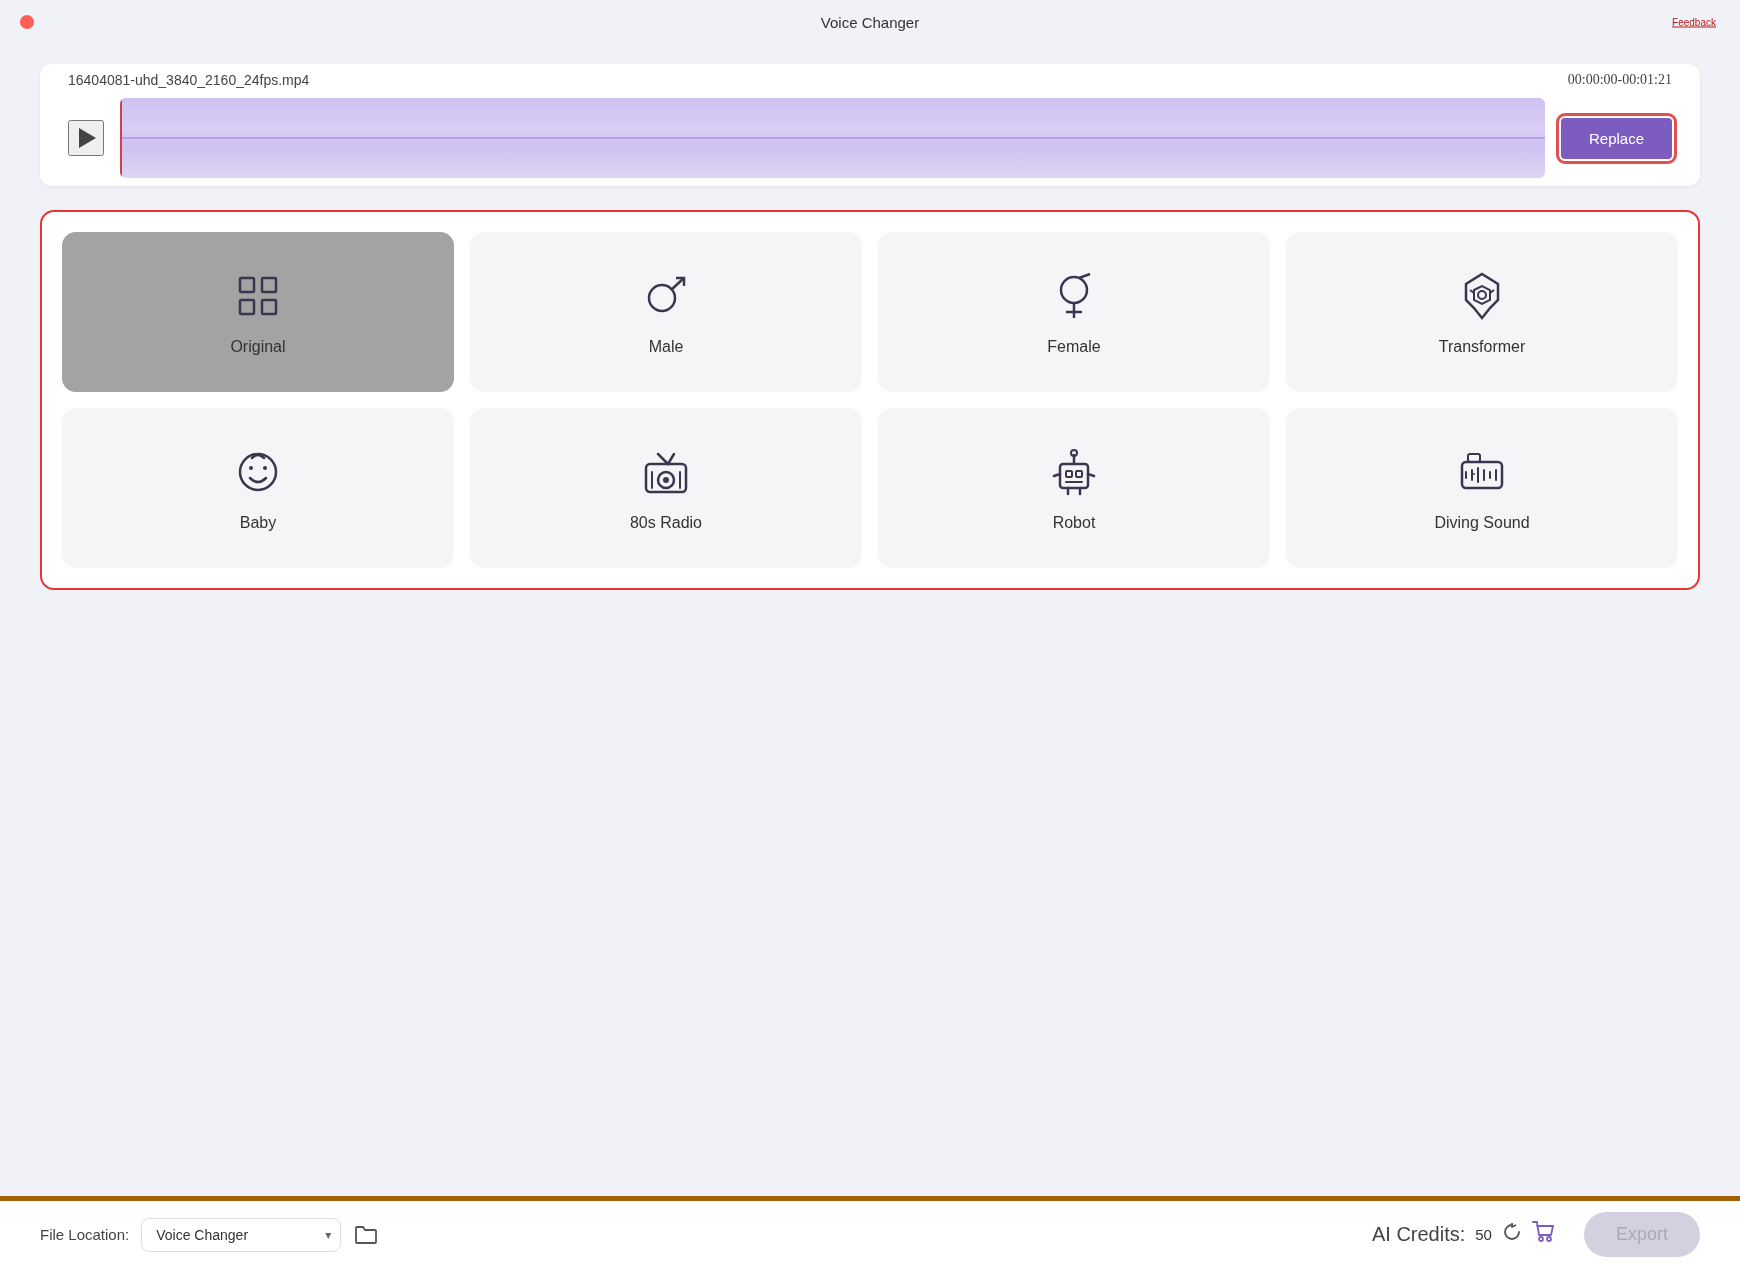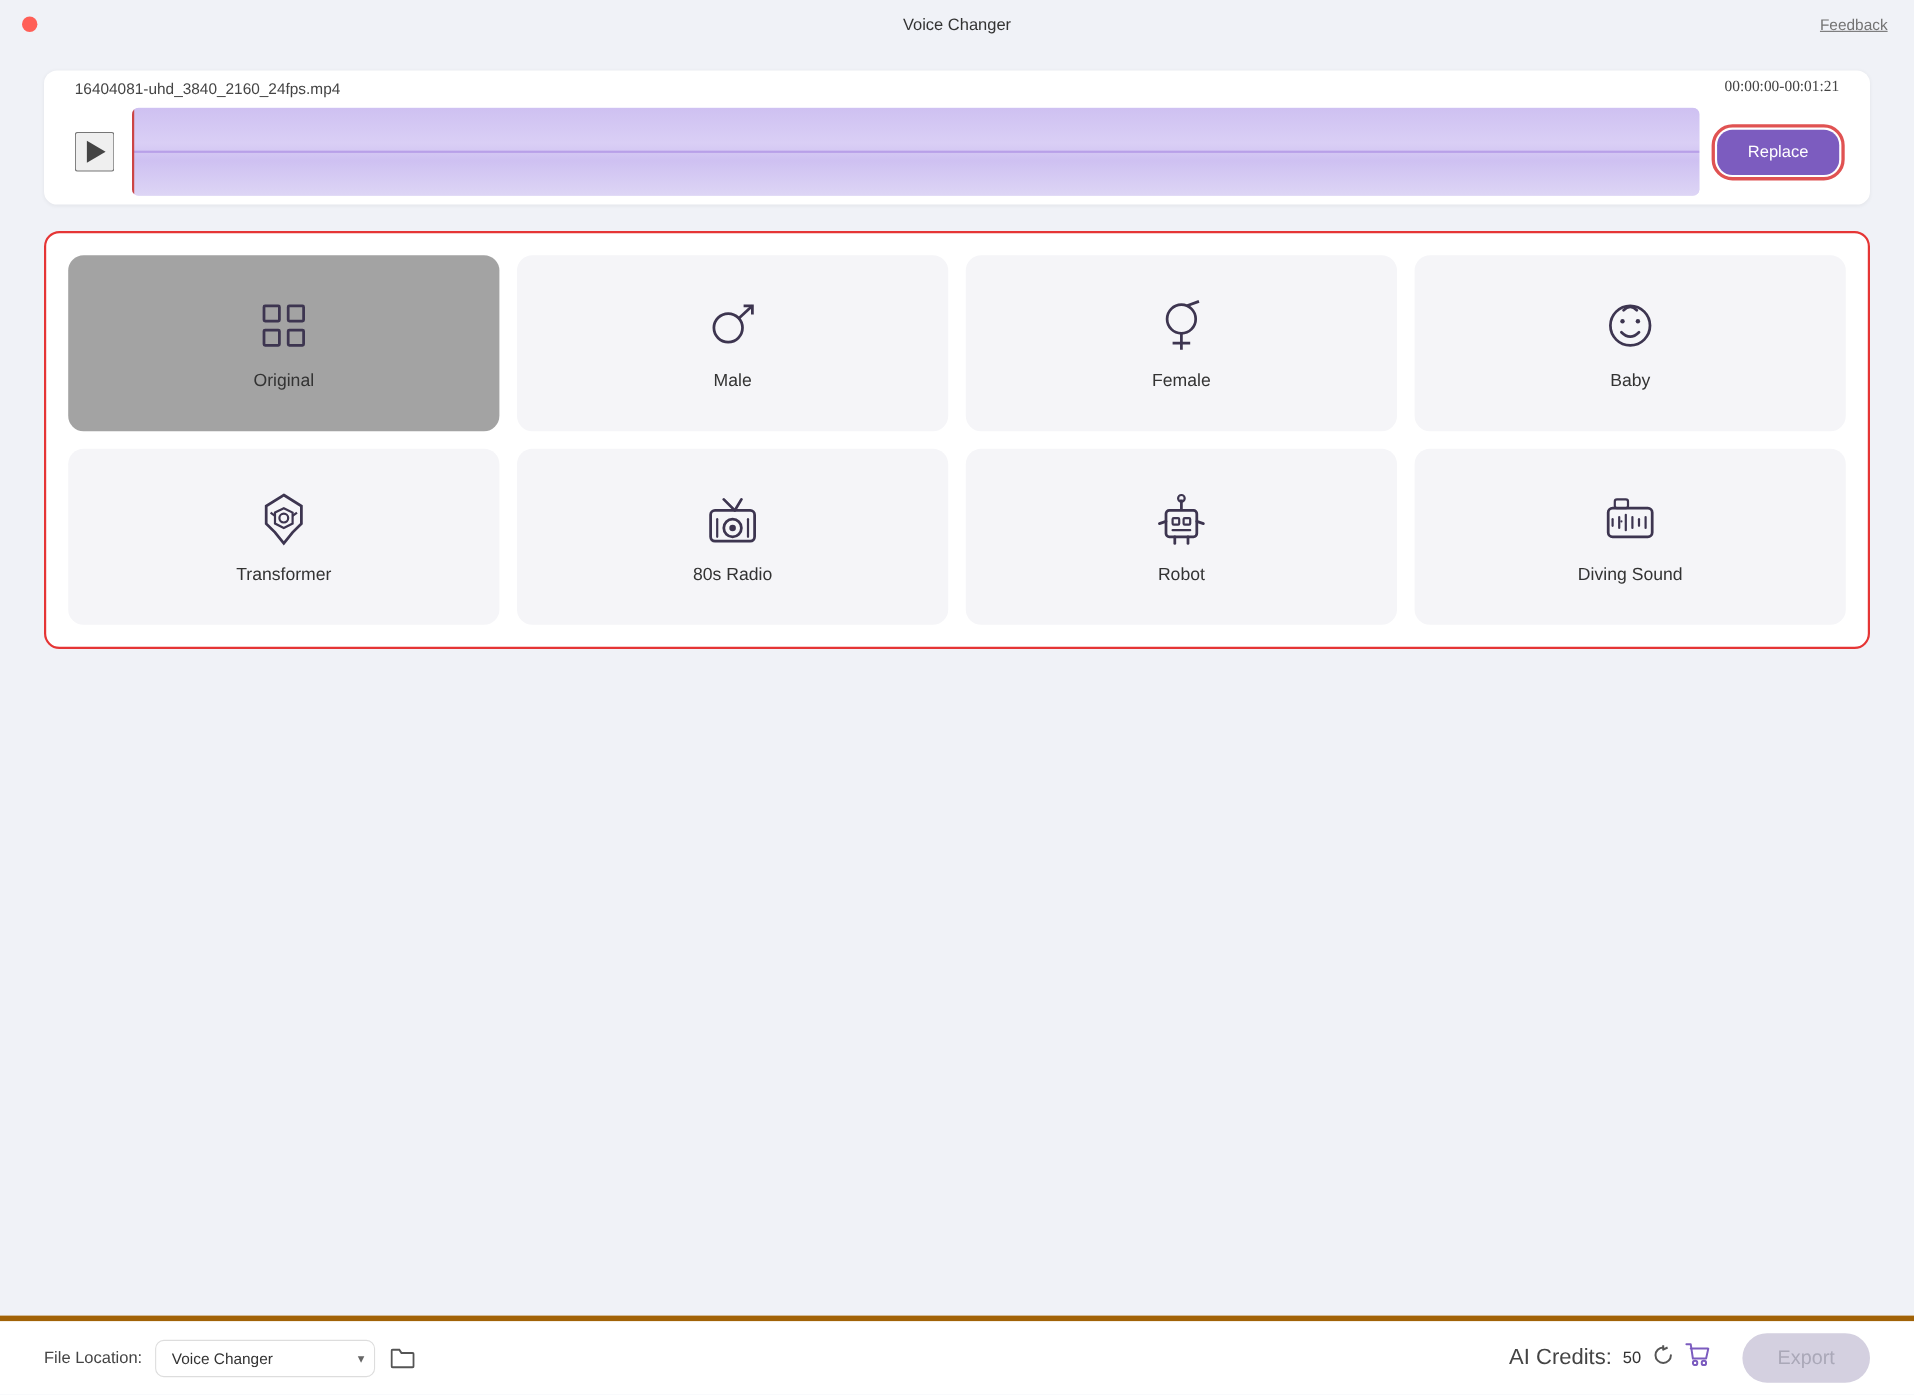--- a/index.html
+++ b/index.html
@@ -36,22 +36,22 @@
       border-radius: 50%;
       background: #ff5f57;
       border: none;
       cursor: pointer;
     }
     .feedback-link {
       position: absolute;
       right: 24px;
       top: 50%;
       transform: translateY(-50%);
-      color: #737373;
-      font-size: 14px;
+      color: #b91c1c;
+      font-size: 10px;
       text-decoration: underline;
       cursor: pointer;
       margin-left: 28px;
     }
 
     
     .main-content {
       padding: 20px 40px;
     }
 
@@ -141,21 +141,21 @@
       width: 0;
       height: 0;
       border-left: 5px solid transparent;
       border-right: 5px solid transparent;
       border-top: 8px solid #cc3333;
     }
     .replace-btn {
       background: #7c5cbf;
       color: white;
       border: none;
-      border-radius: 14px;
+      border-radius: 4px;
       padding: 12px 28px;
       font-size: 15px;
       cursor: pointer;
       flex-shrink: 0;
       outline: 3px solid #e05252;
       outline-offset: 2px;
     }
 
     
     .effects-section {
@@ -349,38 +349,38 @@
           <circle cx="28" cy="22" r="13" stroke="#3d3550" stroke-width="2.5" fill="none"></circle>
           <line x1="28" y1="35" x2="28" y2="50" stroke="#3d3550" stroke-width="2.5"></line>
           <line x1="20" y1="44" x2="36" y2="44" stroke="#3d3550" stroke-width="2.5"></line>
           <line x1="33" y1="10" x2="44" y2="6" stroke="#3d3550" stroke-width="2.5"></line>
         </svg>
         <span class="effect-label">Female</span>
       </div>
 
       <div class="effect-card">
         <svg class="icon-svg" viewBox="0 0 56 56" fill="none" xmlns="http://www.w3.org/2000/svg">
+          <path d="M28 6 L44 16 L44 32 L36 40 L28 50 L20 40 L12 32 L12 16 Z" stroke="#3d3550" stroke-width="2.5" fill="none"></path>
+          <path d="M20 22 L28 18 L36 22 L36 32 L28 36 L20 32 Z" stroke="#3d3550" stroke-width="2" fill="none"></path>
+          <circle cx="28" cy="27" r="4" stroke="#3d3550" stroke-width="2" fill="none"></circle>
+          <line x1="16" y1="22" x2="20" y2="25" stroke="#3d3550" stroke-width="2"></line>
+          <line x1="40" y1="22" x2="36" y2="25" stroke="#3d3550" stroke-width="2"></line>
+        </svg>
+        <span class="effect-label">Transformer</span>
+      </div>
+
+      <div class="effect-card">
+        <svg class="icon-svg" viewBox="0 0 56 56" fill="none" xmlns="http://www.w3.org/2000/svg">
           <circle cx="28" cy="28" r="18" stroke="#3d3550" stroke-width="2.5" fill="none"></circle>
           <circle cx="21" cy="24" r="2" fill="#3d3550"></circle>
           <circle cx="35" cy="24" r="2" fill="#3d3550"></circle>
           <path d="M20 34 Q28 42 36 34" stroke="#3d3550" stroke-width="2.5" fill="none" stroke-linecap="round"></path>
           <path d="M22 14 Q28 8 34 14" stroke="#3d3550" stroke-width="2.5" fill="none" stroke-linecap="round"></path>
         </svg>
         <span class="effect-label">Baby</span>
-      </div>
-
-      <div class="effect-card">
-        <svg class="icon-svg" viewBox="0 0 56 56" fill="none" xmlns="http://www.w3.org/2000/svg">
-          <path d="M28 6 L44 16 L44 32 L36 40 L28 50 L20 40 L12 32 L12 16 Z" stroke="#3d3550" stroke-width="2.5" fill="none"></path>
-          <path d="M20 22 L28 18 L36 22 L36 32 L28 36 L20 32 Z" stroke="#3d3550" stroke-width="2" fill="none"></path>
-          <circle cx="28" cy="27" r="4" stroke="#3d3550" stroke-width="2" fill="none"></circle>
-          <line x1="16" y1="22" x2="20" y2="25" stroke="#3d3550" stroke-width="2"></line>
-          <line x1="40" y1="22" x2="36" y2="25" stroke="#3d3550" stroke-width="2"></line>
-        </svg>
-        <span class="effect-label">Transformer</span>
       </div>
 
       <div class="effect-card">
         <svg class="icon-svg" viewBox="0 0 56 56" fill="none" xmlns="http://www.w3.org/2000/svg">
           <rect x="8" y="20" width="40" height="28" rx="4" stroke="#3d3550" stroke-width="2.5" fill="none"></rect>
           <line x1="20" y1="10" x2="30" y2="20" stroke="#3d3550" stroke-width="2.5" stroke-linecap="round"></line>
           <line x1="36" y1="10" x2="30" y2="20" stroke="#3d3550" stroke-width="2.5" stroke-linecap="round"></line>
           <circle cx="28" cy="36" r="8" stroke="#3d3550" stroke-width="2.5" fill="none"></circle>
           <circle cx="28" cy="36" r="3" fill="#3d3550"></circle>
           <line x1="14" y1="28" x2="14" y2="44" stroke="#3d3550" stroke-width="2" stroke-linecap="round"></line>

